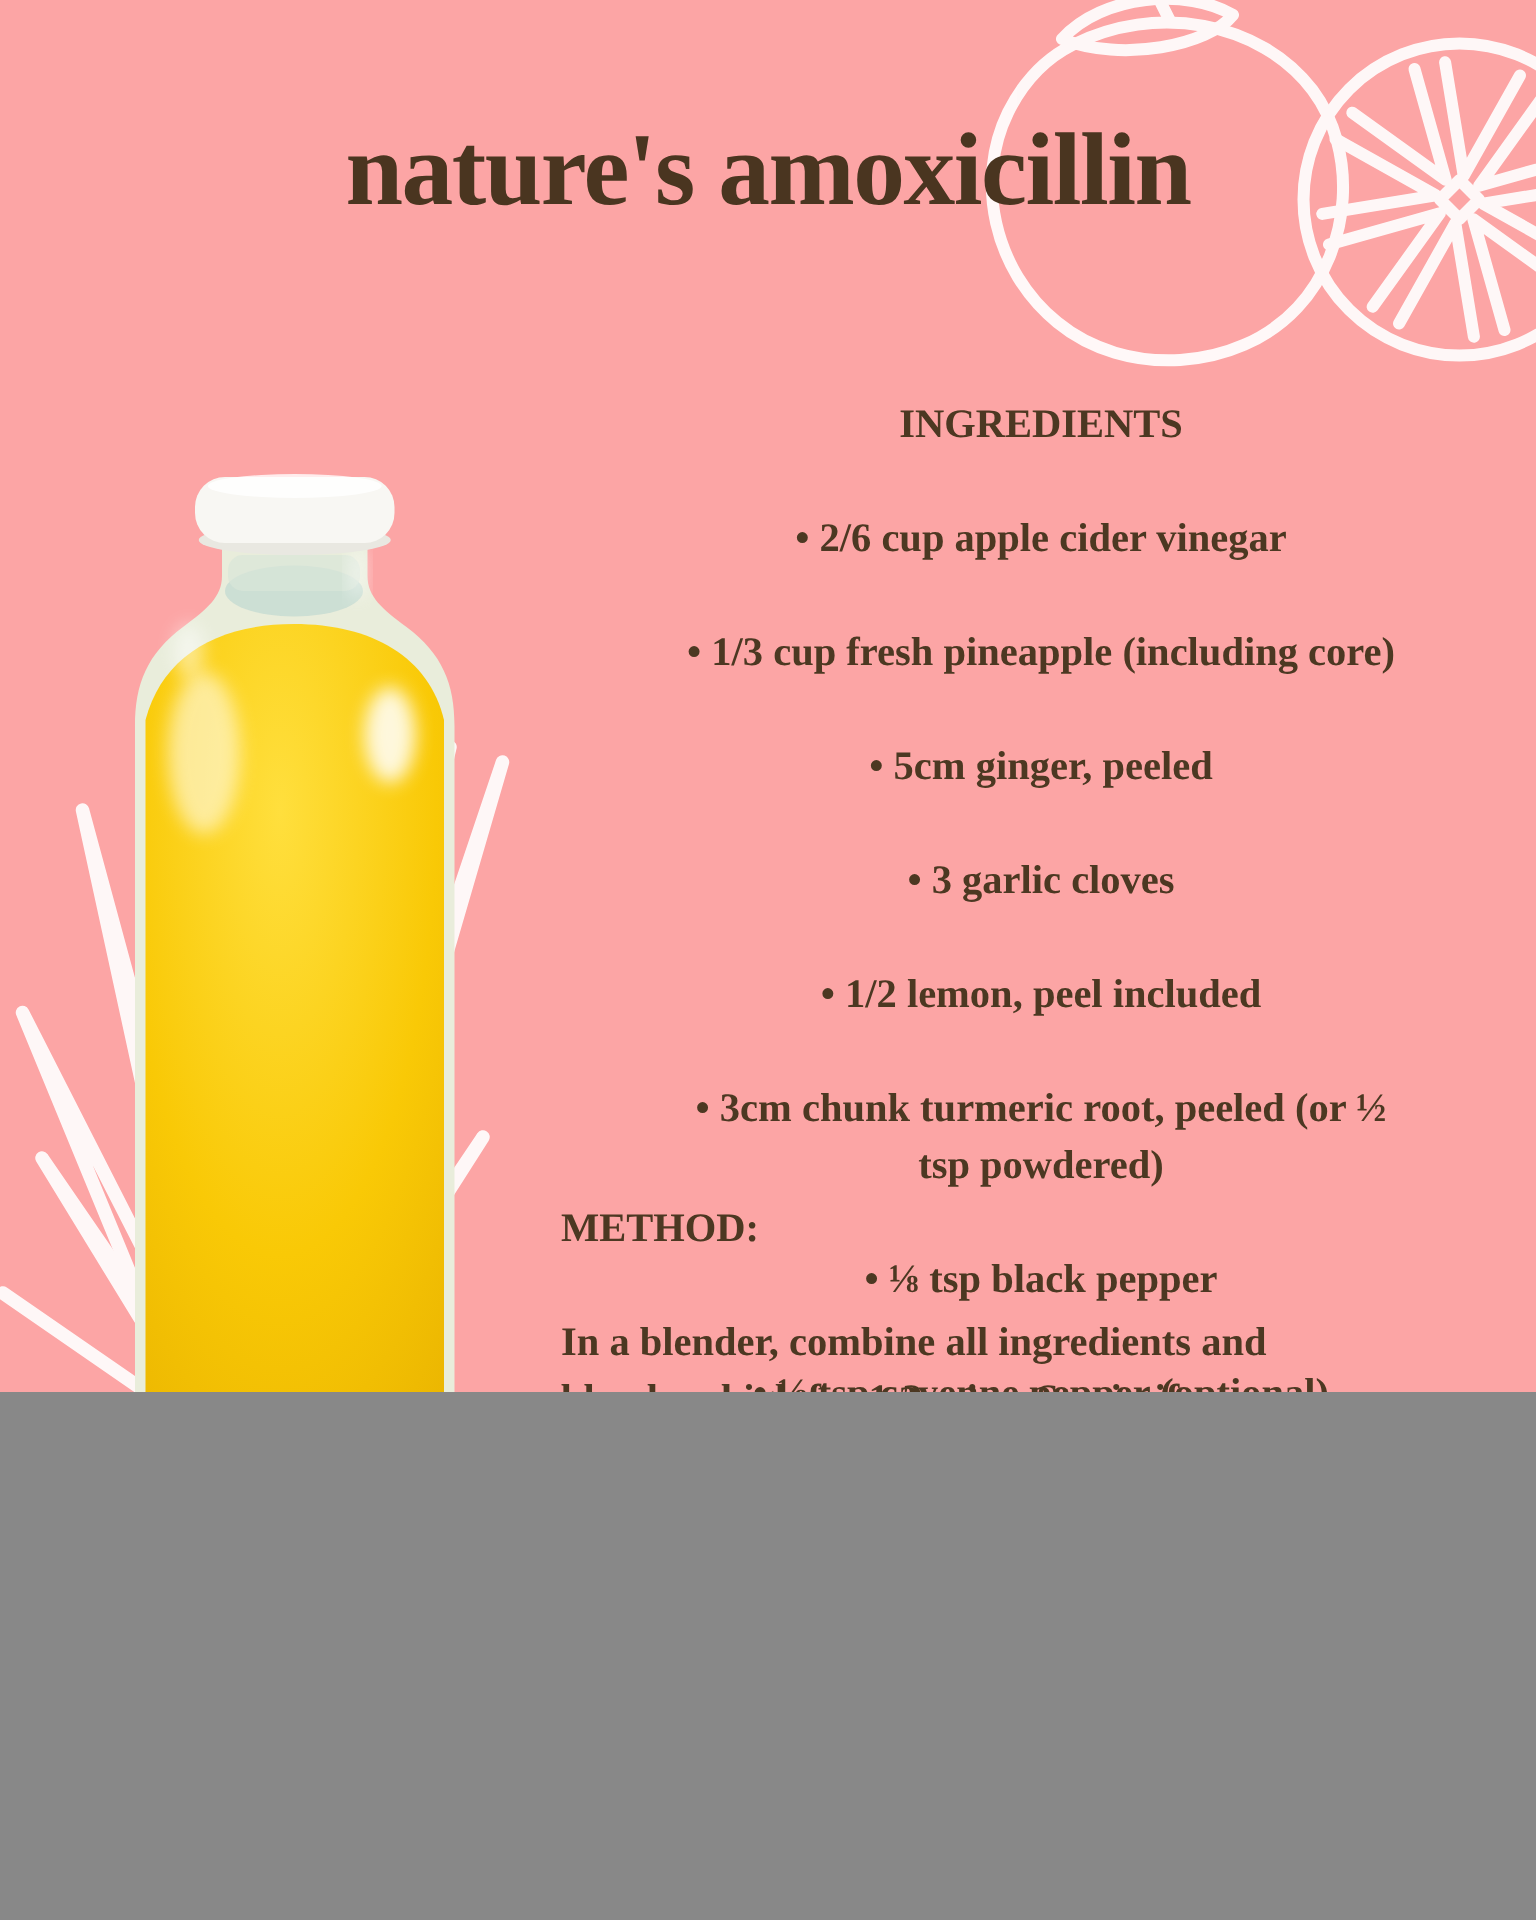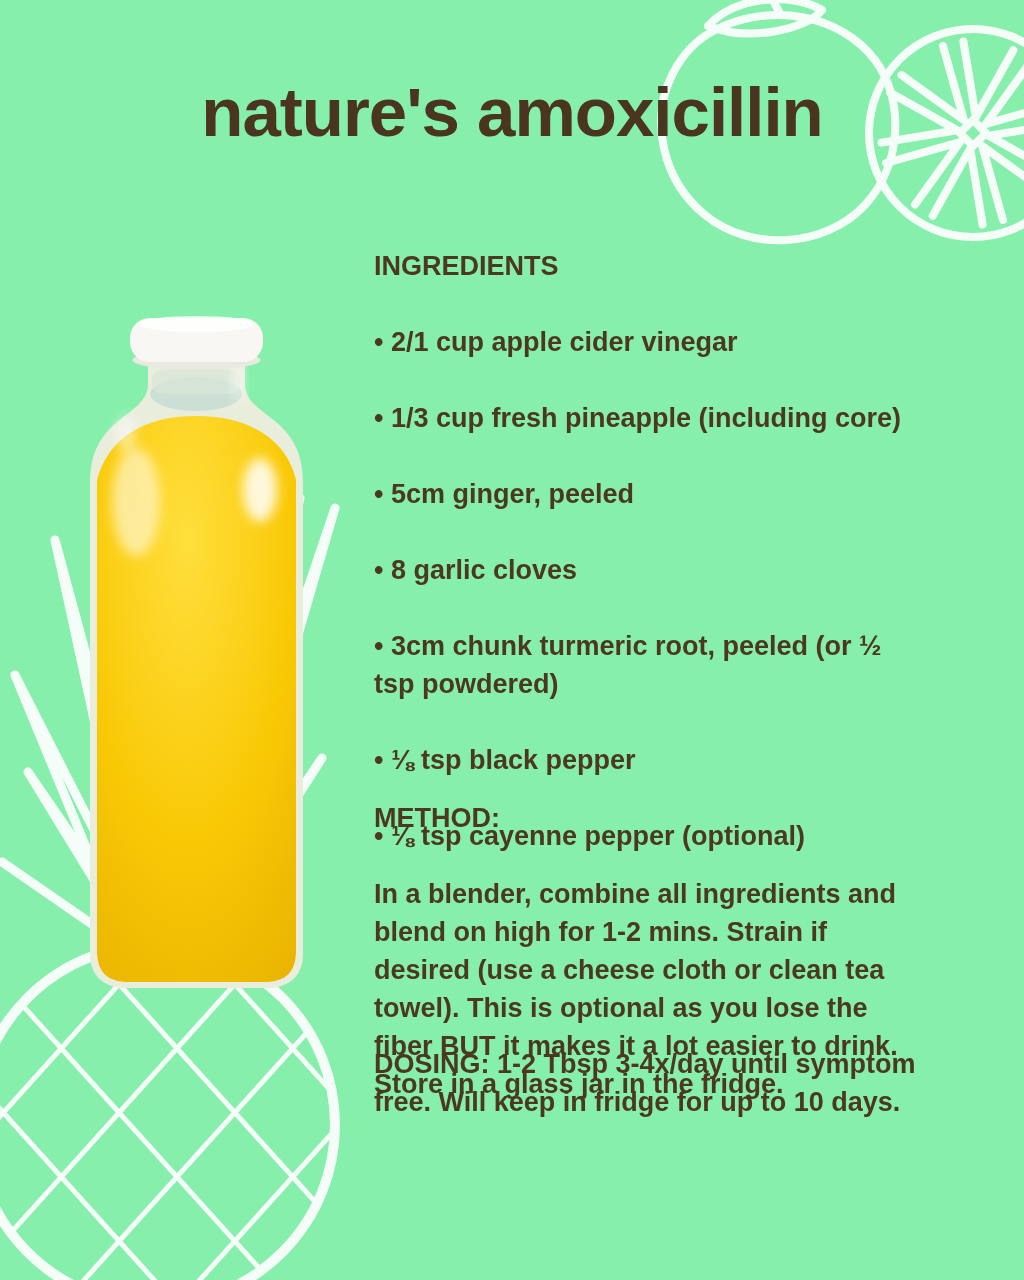--- a/index.html
+++ b/index.html
@@ -1,42 +1,42 @@
 <!DOCTYPE html>
 <html><head>
 <meta charset="utf-8">
 <style>
   html,body{margin:0;padding:0;background:#888;}
   .frame{
     position:relative;
-    width:1024px;height:1280px;
+    width:1024px;height:928px;
     margin:0 auto;
-    background:#86efac;
+    background:#fca5a5;
     overflow:hidden;
-    font-family:Liberation Sans, sans-serif;
+    font-family:Liberation Serif, serif;
   }
   .art{position:absolute;pointer-events:none;}
   .art-lemon{left:620px;top:0;z-index:1;}
   .art-pineapple{left:0;top:470px;z-index:2;}
   .bottle{position:absolute;left:64px;top:312px;z-index:3;}
   .page-title{
     position:absolute;left:0;top:78px;width:1024px;
     margin:0;z-index:6;
     text-align:center;
     font-size:69px;line-height:70px;
     font-weight:bold;letter-spacing:-1px;
     color:#4A3520;
   }
   .copy{
     position:absolute;left:374px;width:640px;z-index:6;
     color:#4C3822;
     font-size:27px;line-height:38px;font-weight:bold;
     white-space:pre-line;
   }
-  .copy-ingredients{top:209px;}
+  .copy-ingredients{top:225px;text-align:center;}
   .copy-method{top:761px;}
   .copy-dosing{top:1045px;}
   .heading{white-space:pre-line;}
 </style>
 </head>
 <body>
 
 <div class="frame">
 
   <svg class="art art-lemon" width="404" height="300" viewBox="0 0 404 300" aria-hidden="true">
@@ -127,24 +127,25 @@
       <ellipse cx="132.5" cy="48" rx="64" ry="10" fill="#E9E8E1"></ellipse>
       <rect x="66" y="6" width="133" height="44" rx="20" fill="#F8F7F3"></rect>
       <ellipse cx="132.5" cy="12" rx="58" ry="8" fill="#FFFFFF" opacity="0.8"></ellipse>
     </g>
   </svg>
 
   <h1 class="page-title">nature's amoxicillin</h1>
 
   <div class="copy copy-ingredients">
     <div class="heading">INGREDIENTS</div>
-    <div>• 2/1 cup apple cider vinegar</div>
+    <div>• 2/6 cup apple cider vinegar</div>
     <div>• 1/3 cup fresh pineapple (including core)</div>
     <div>• 5cm ginger, peeled</div>
-    <div>• 8 garlic cloves</div>
+    <div>• 3 garlic cloves</div>
+    <div>• 1/2 lemon, peel included</div>
     <div>• 3cm chunk turmeric root, peeled (or ½
 tsp powdered)</div>
     <div>• ⅛ tsp black pepper</div>
     <div>• ⅛ tsp cayenne pepper (optional)</div>
   </div>
 
   <div class="copy copy-method">
     <div class="heading">METHOD:</div>
     <div>In a blender, combine all ingredients and
 blend on high for 1-2 mins. Strain if

